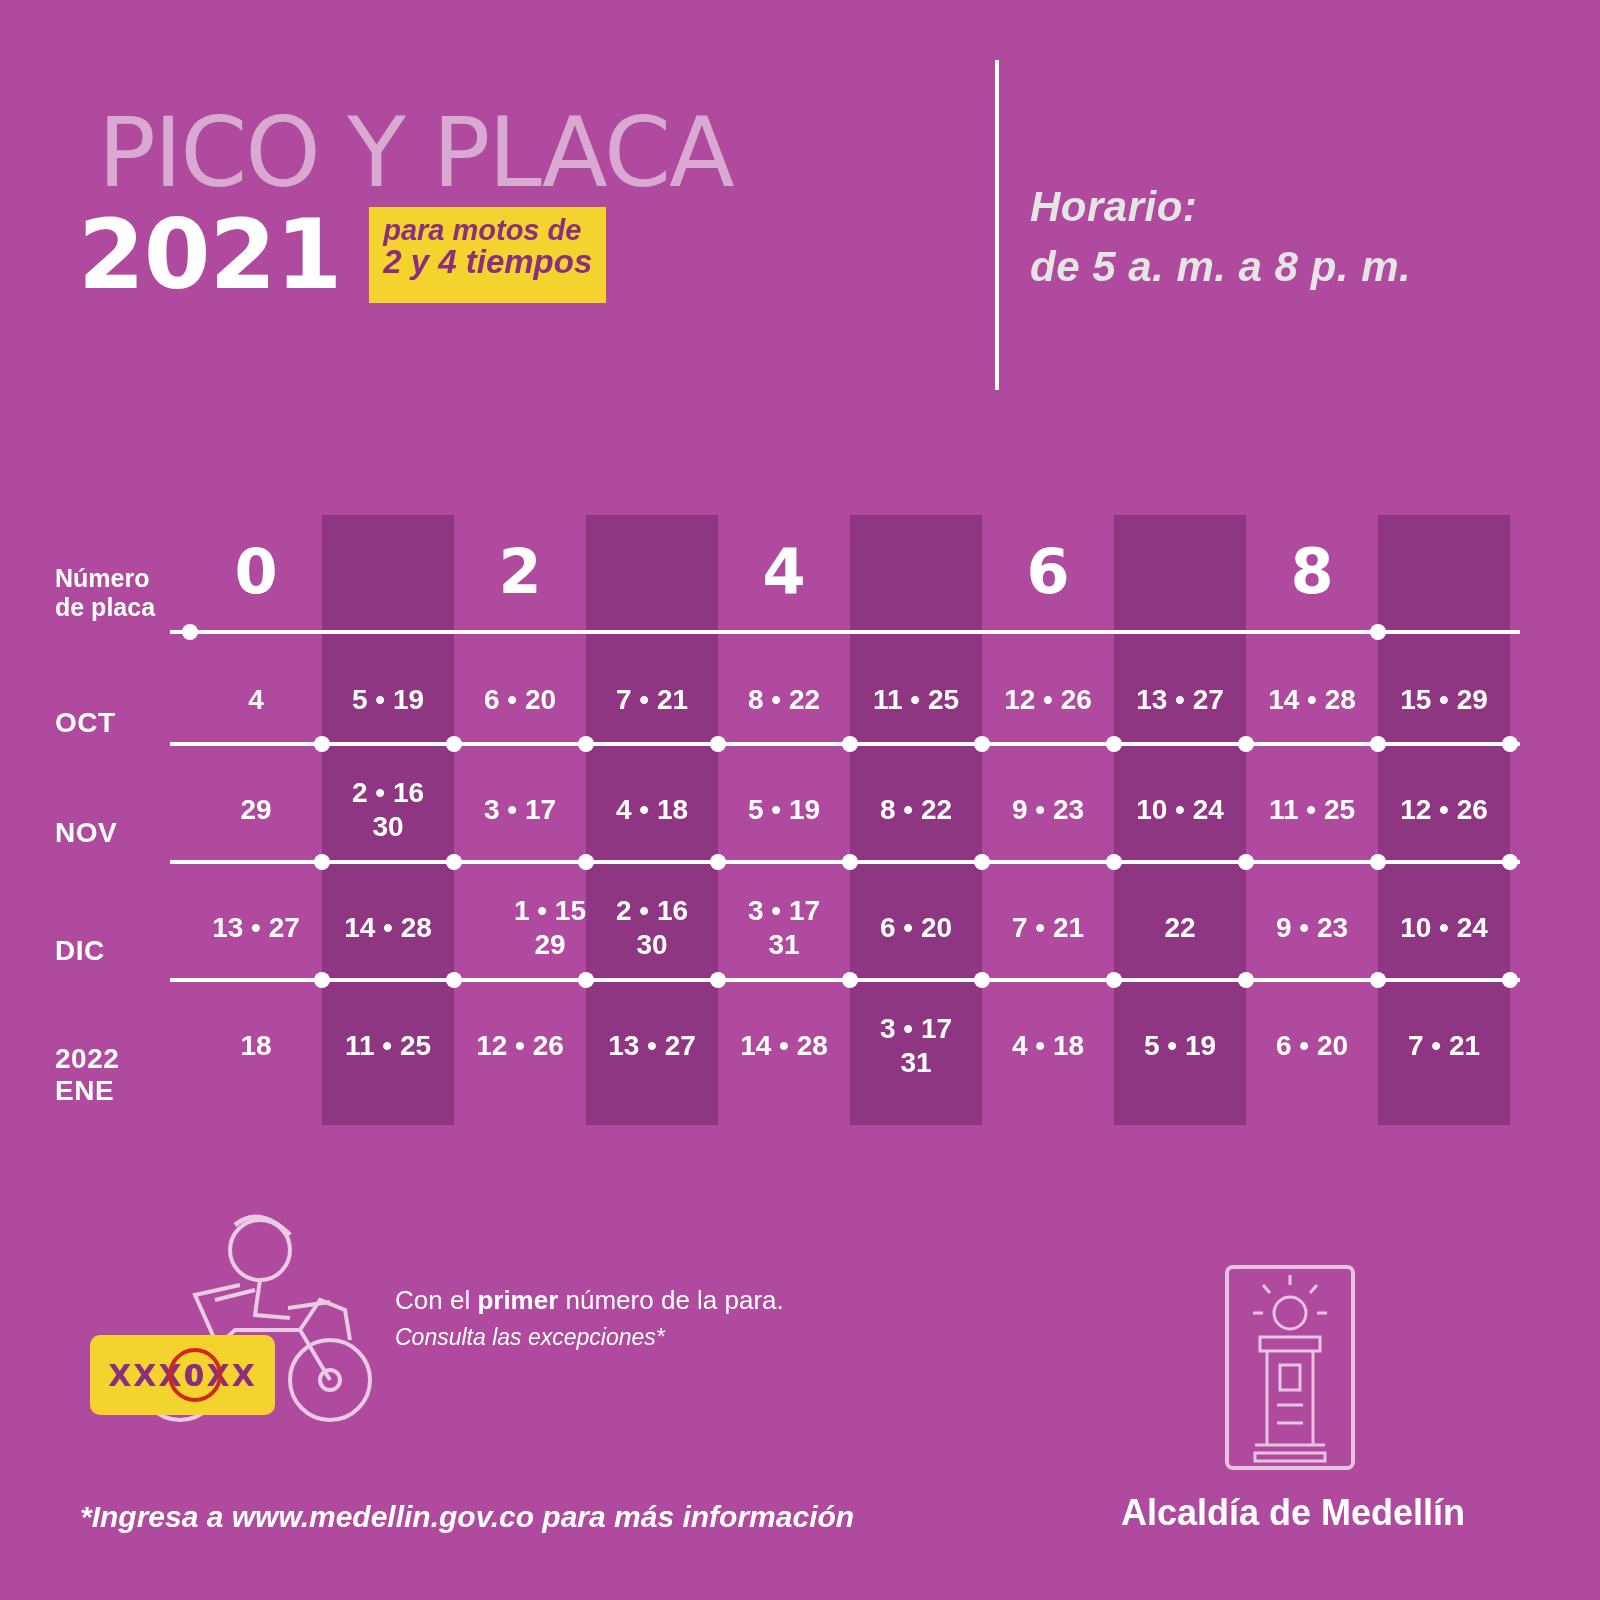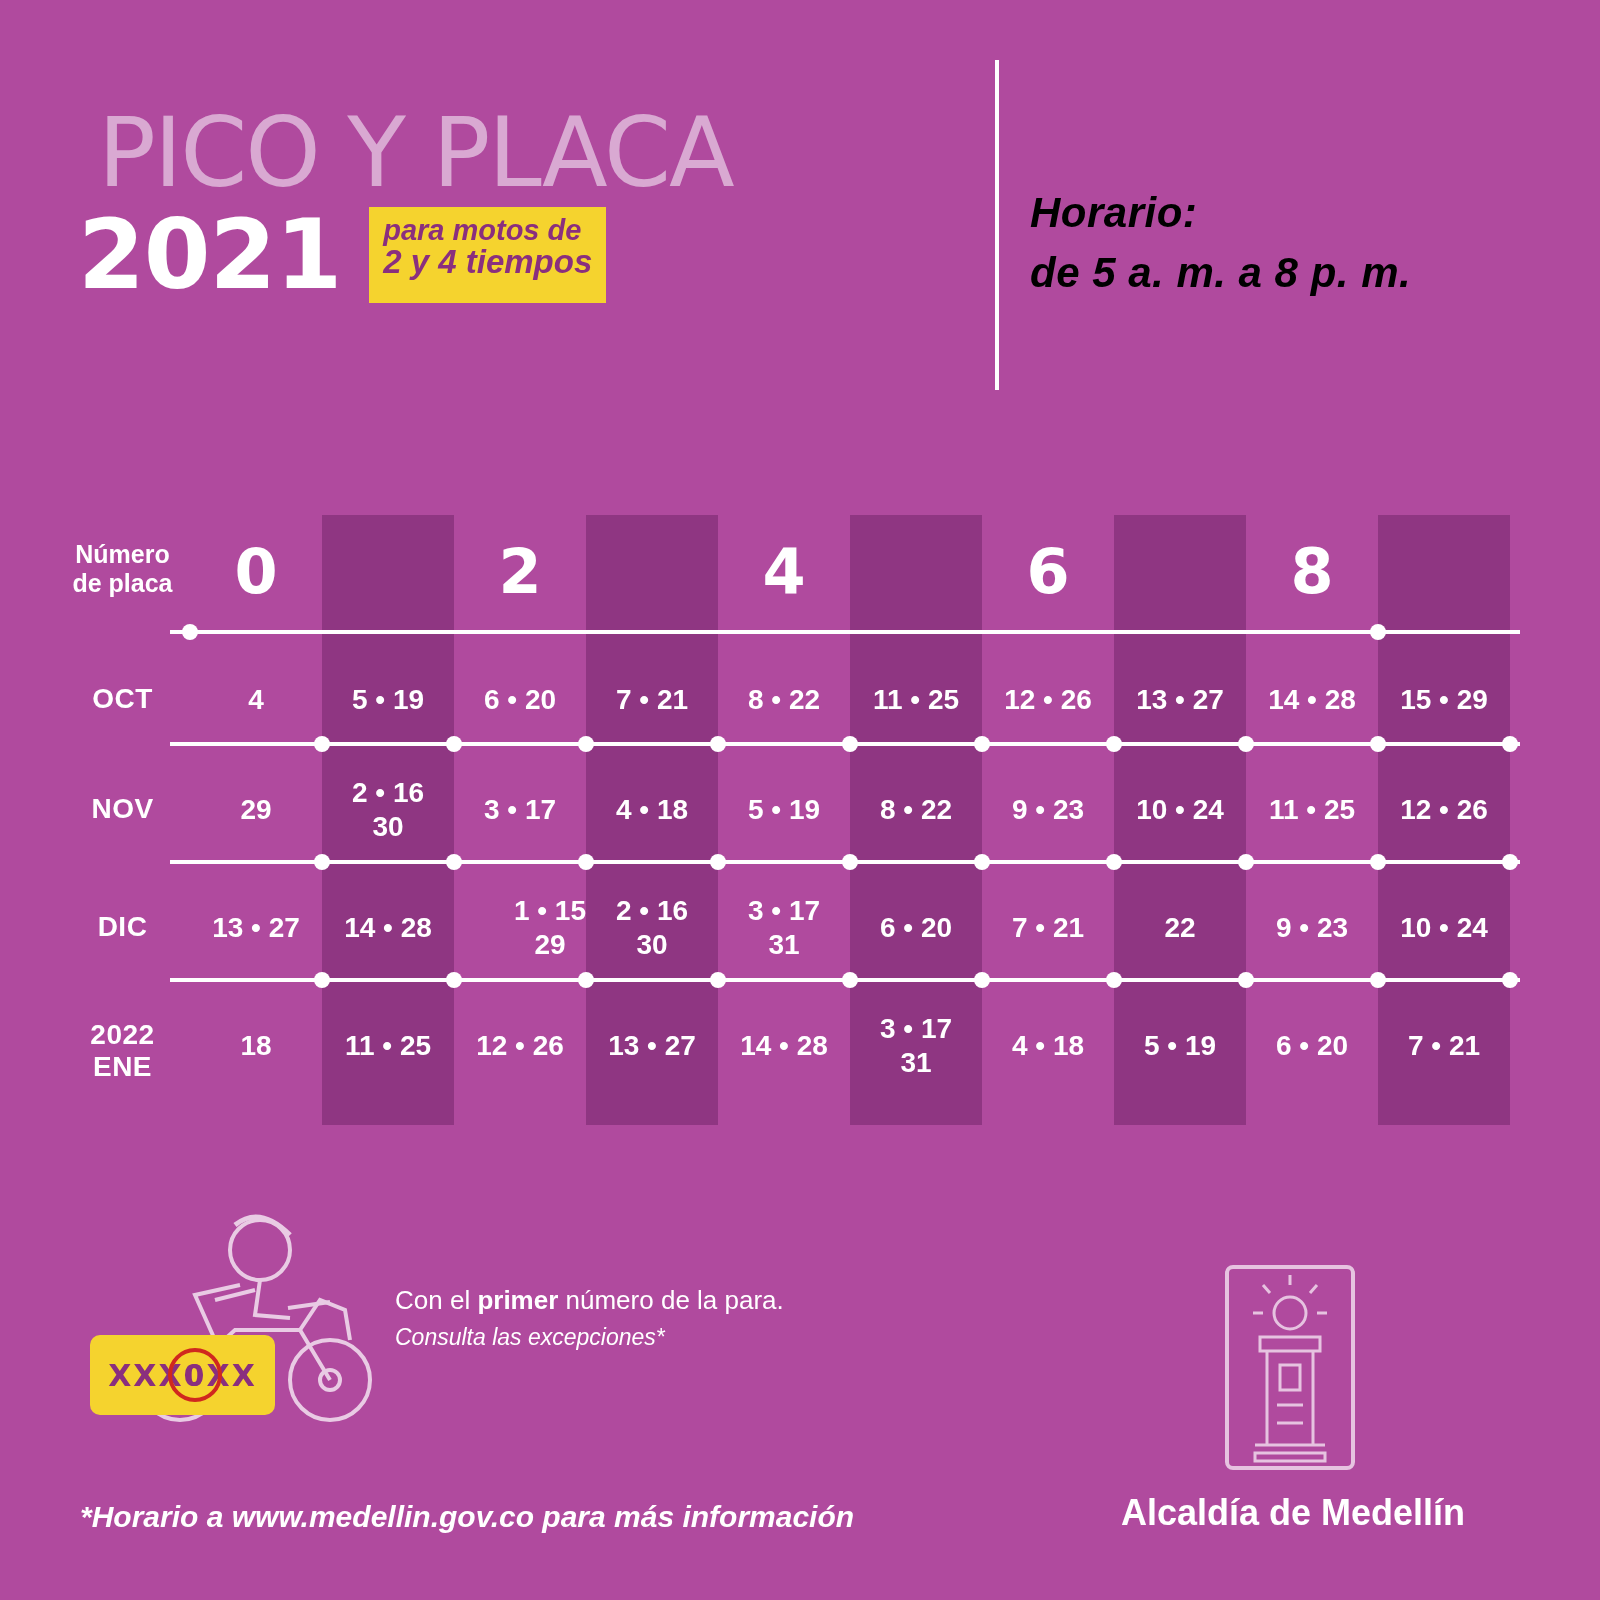--- a/index.html
+++ b/index.html
@@ -31,21 +31,21 @@
     background: #f5d32e; color: #7b2d72; margin-left: 28px;
     padding: 8px 14px 22px 14px; line-height: 1.05;
   }
   .badge .b1 { font-size: 29px; font-style: italic; font-weight: 600; color:#8a2f7e; }
   .badge .b2 { font-size: 33px; font-style: italic; font-weight: 800; color:#8a2f7e; }
 
   .vdiv {
     position: absolute; left: 995px; top: 0px; width: 4px; height: 330px;
     background: #ffffff;
   }
-  .schedule { position: absolute; left: 1030px; top: 129px; color: #000000; }
+  .schedule { position: absolute; left: 1030px; top: 123px; color: #e5e5e5; }
   .schedule .s1 { font-size: 42px; font-weight: 800; font-style: italic; letter-spacing: .5px;}
   .schedule .s2 { font-size: 42px; font-weight: 800; font-style: italic; margin-top: 12px; letter-spacing: .5px;}
 
   
   .table-wrap { position: absolute; left: 0; top: 505px; width: 1600px; height: 640px; }
   .grid {
     position: absolute; left: 190px; top: 0; width: 1320px; height: 640px;
   }
   
   .stripe {
@@ -61,22 +61,22 @@
   }
   .headrow {
     position: absolute; left: 0; top: 30px; width: 1320px; height: 90px;
     display: flex;
   }
   .headcell {
     width: 132px; text-align: center; color: #fff;
     font-size: 62px; font-weight: 800; font-family: "DejaVu Sans", sans-serif;
   }
   .label-col {
-    position: absolute; left: 55px; width: 135px; text-align: center;
-    color: #fff; font-weight: 800;
+    position: absolute; left: 55px; width: 135px; text-align: left;
+    color: #fff; font-weight: 800; margin-top: 24px;
   }
   .lbl-num { top: 35px; font-size: 25px; line-height: 1.15; }
   .row-label { font-size: 28px; font-weight: 800; color: #fff; letter-spacing: .5px;}
   .datarow { position: absolute; left: 0; width: 1320px; display: flex; }
   .cell {
     width: 132px; text-align: center; color: #fff;
     font-size: 28px; font-weight: 700; line-height: 1.22;
     display: flex; align-items: center; justify-content: center;
   }
   .cell span { display: block; }
@@ -452,21 +452,21 @@
       <span class="plate-text">XXX0XX</span>
     </div>
     <div class="plate-circle"></div>
     <div class="plate-zero">0</div>
 
     <div class="note">
       <div class="n1"><span>Con el </span><b>primer</b><span> número de la para.</span></div>
       <div class="n2">Consulta las excepciones*</div>
     </div>
 
-    <div class="bottom-link">*Horario a www.medellin.gov.co para más información</div>
+    <div class="bottom-link">*Ingresa a www.medellin.gov.co para más información</div>
 
     <svg class="crest" viewBox="0 0 130 205">
       <rect x="2" y="2" width="126" height="201" rx="6" fill="none" stroke="#e6c3e0" stroke-width="4"></rect>
       <g fill="none" stroke="#e6c3e0" stroke-width="3">
         <circle cx="65" cy="48" r="16"></circle>
         <path d="M65 20 L65 10 M45 28 L38 20 M85 28 L92 20 M38 48 L28 48 M102 48 L92 48"></path>
         <path d="M35 72 L95 72 L95 86 L35 86 Z"></path>
         <path d="M42 86 L42 180 M88 86 L88 180 M30 180 L100 180"></path>
         <path d="M55 100 L75 100 L75 125 L55 125 Z"></path>
         <path d="M52 140 L78 140 M52 158 L78 158"></path>

